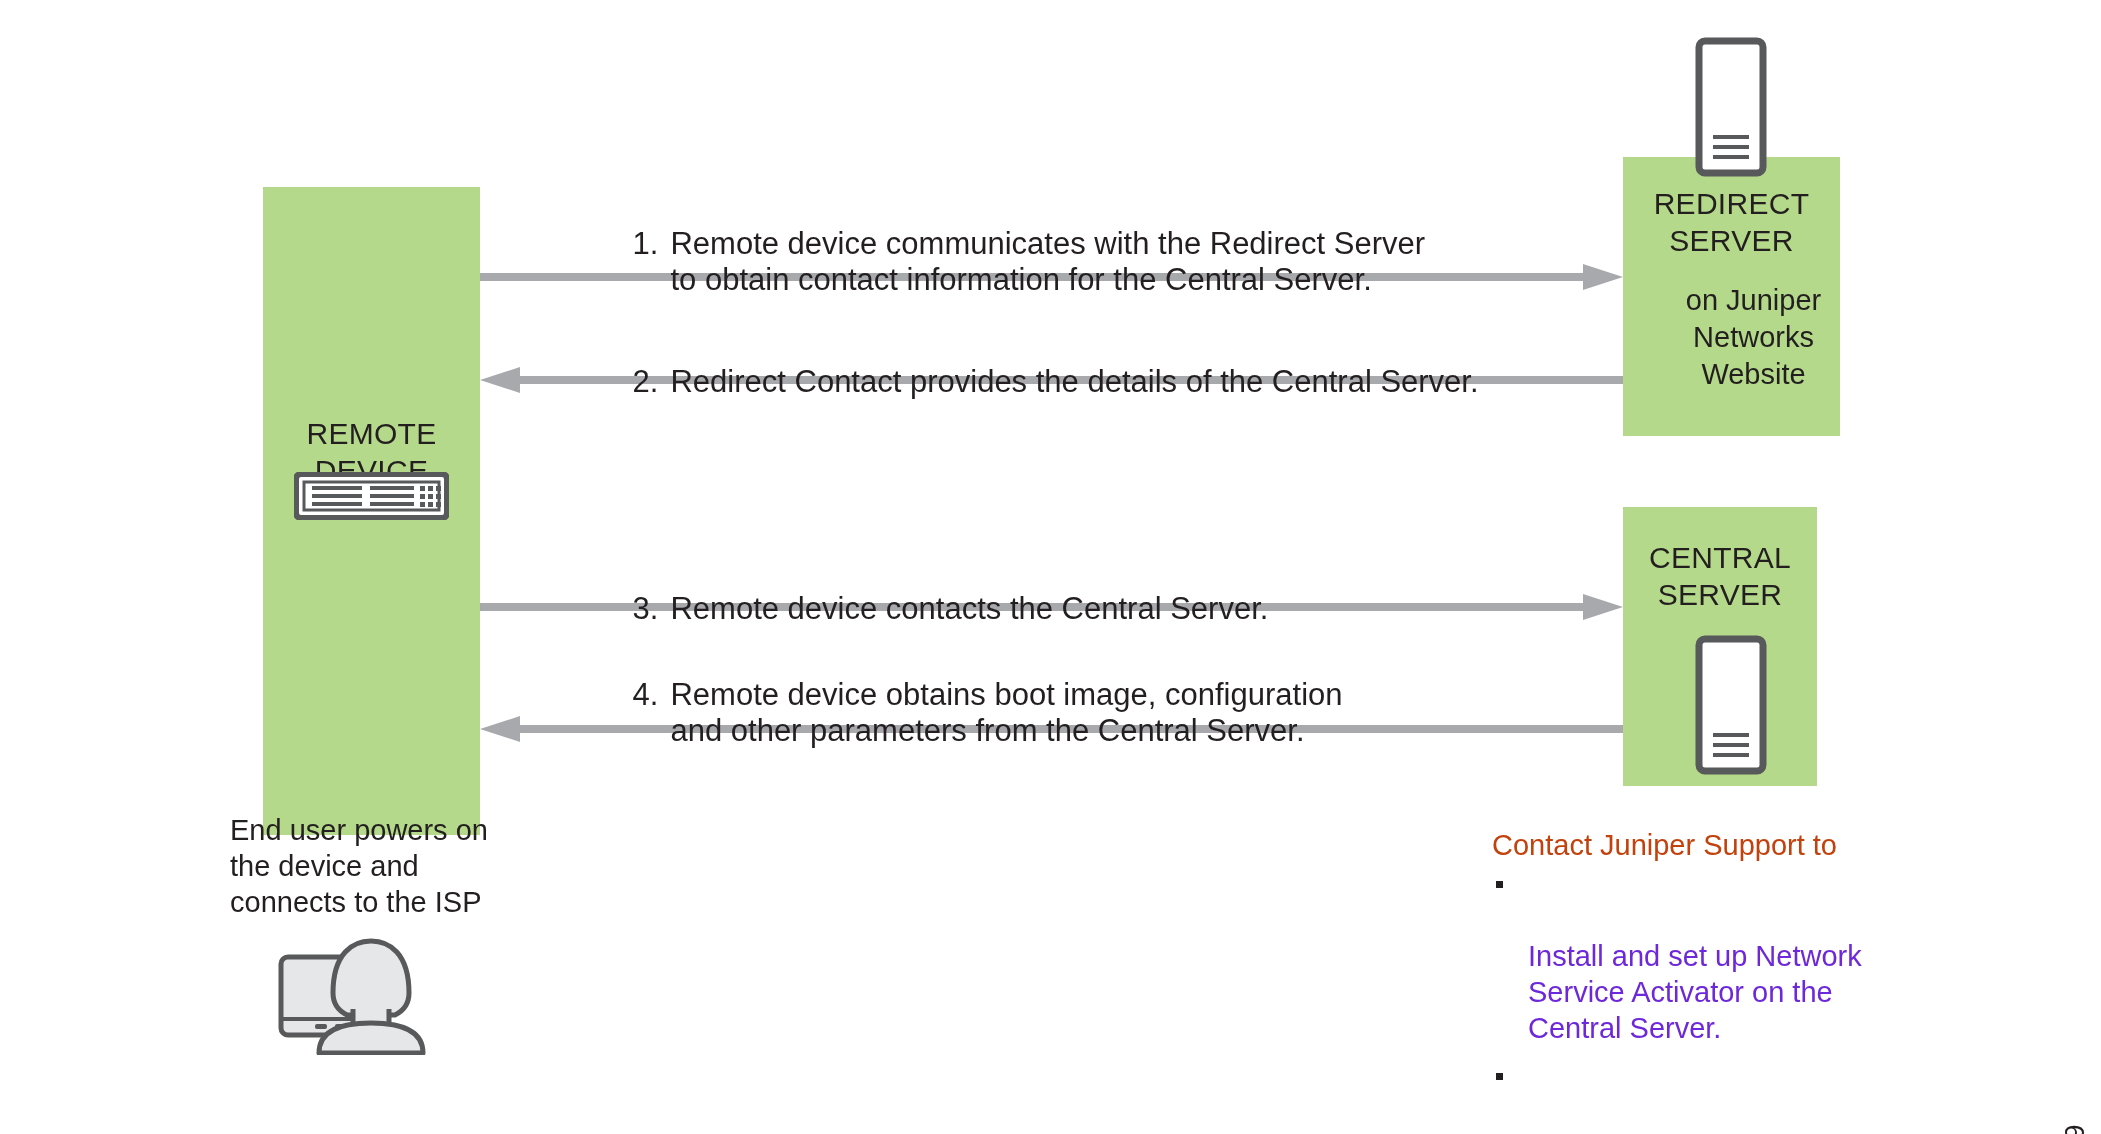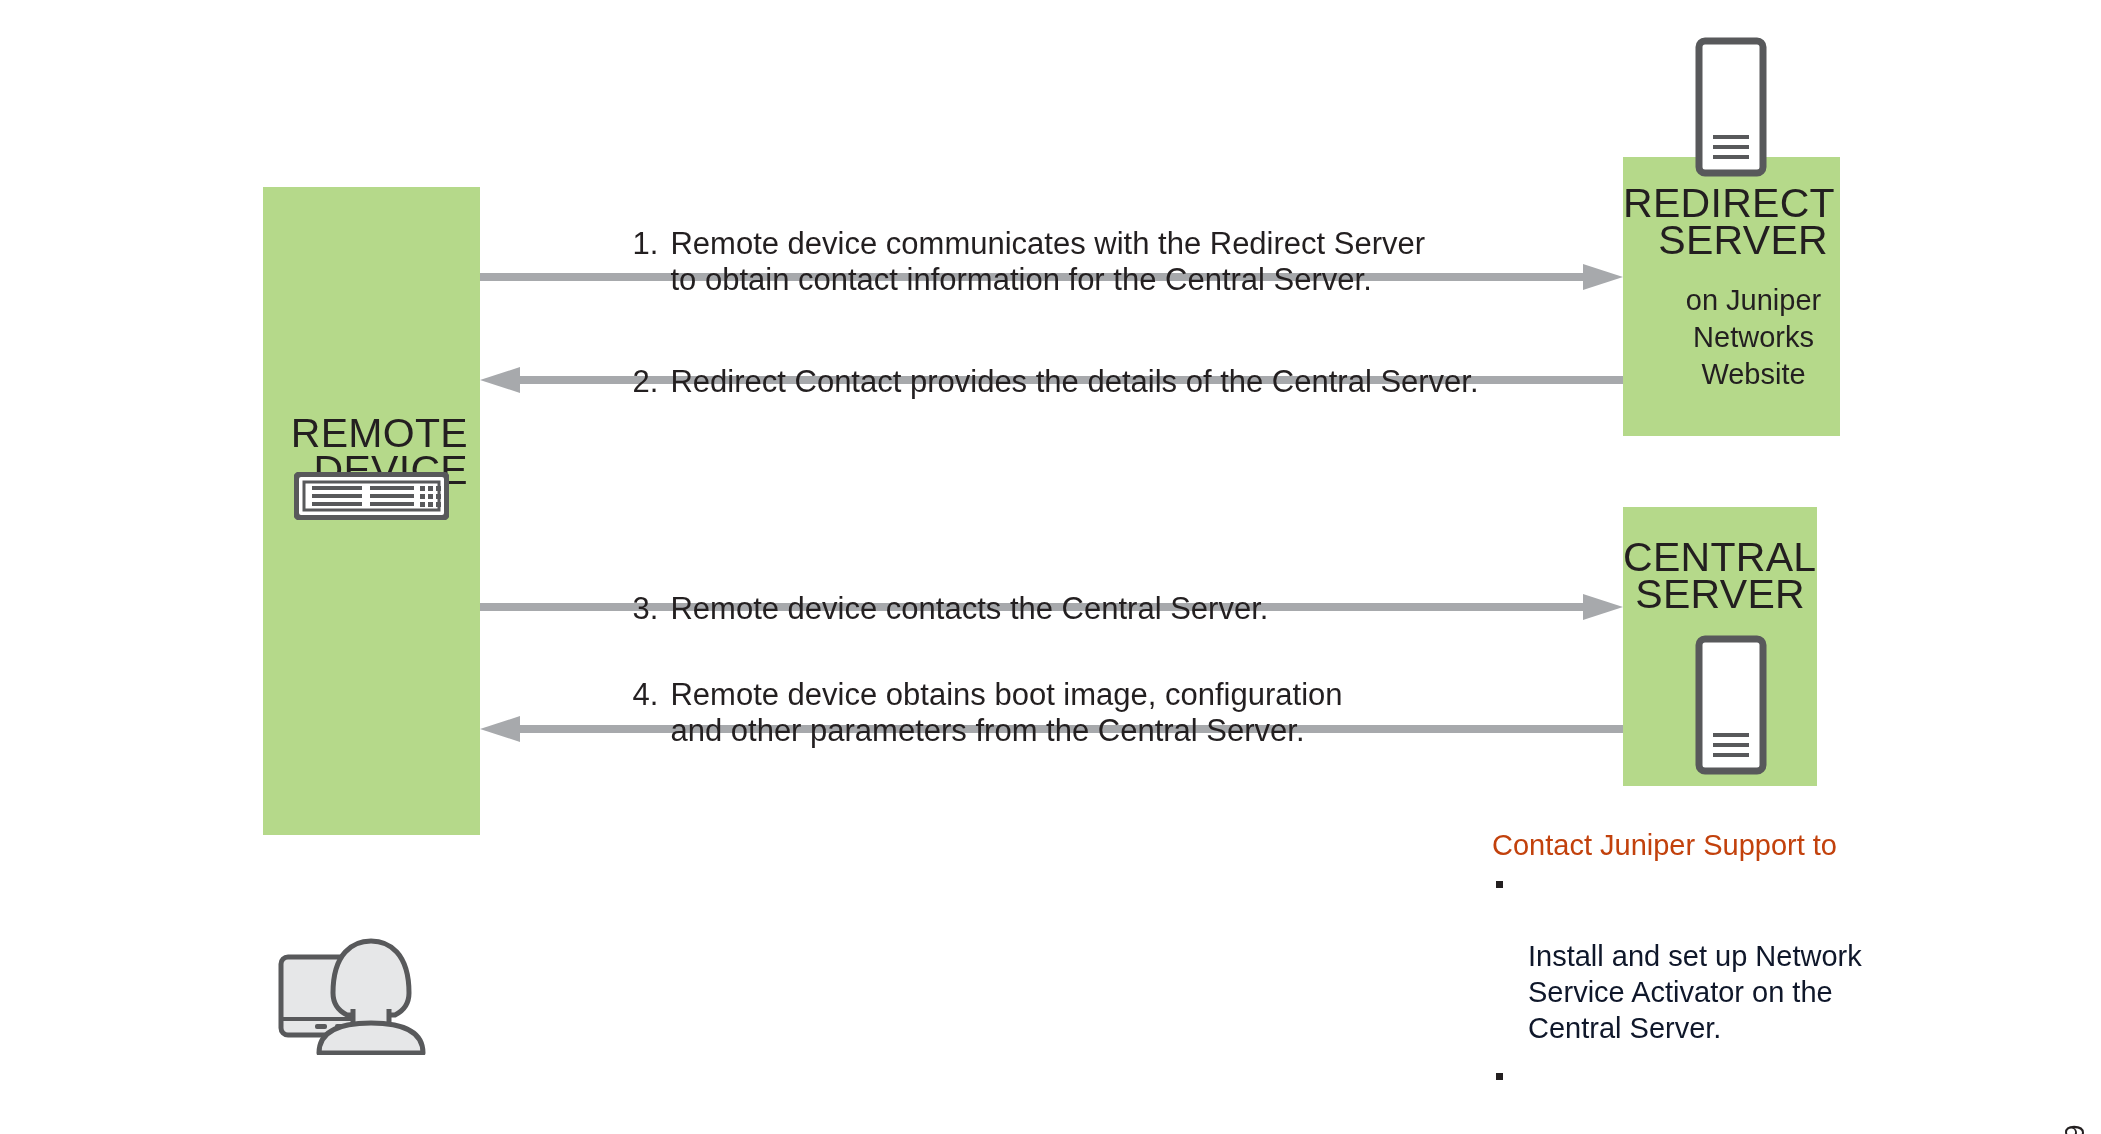--- a/index.html
+++ b/index.html
@@ -23,23 +23,23 @@
   .green-box {
     position: absolute;
     background: #b5d98a;
   }
   #remote-device-box  { left: 263px; top: 157px;  width: 217px; height: 648px; margin-top: 30px; }
   #redirect-server-box{ left: 1623px; top: 157px; width: 217px; height: 279px; }
   #central-server-box { left: 1623px; top: 507px; width: 194px; height: 279px; }
 
   .box-title {
     position: absolute;
-    left: 0; right: 12px;
-    text-align: right;
-    font-size: 41px;
+    left: 0; right: 0;
+    text-align: center;
+    font-size: 30px;
     line-height: 37px;
     letter-spacing: 0.3px;
     color: #231f20;
     white-space: pre-line;
   }
   .box-sub {
     position: absolute;
     left: 0; right: 0;
     text-align: center;
     font-size: 29px;
@@ -110,21 +110,21 @@
     font-size: 29px;
     line-height: 36px;
     color: #c2410c;
     margin-bottom: 3px;
   }
   .support-item {
     position: relative;
     padding-left: 36px;
     font-size: 29px;
     line-height: 36px;
-    color: #0f172a;
+    color: #6d28d9;
     margin-bottom: 12px;
     white-space: pre-line;
   }
   .support-item .bullet {
     position: absolute;
     left: 4px;
     top: 15px;
     width: 7px;
     height: 7px;
     background: #231f20;
@@ -253,20 +253,23 @@
 
   <div class="step" id="step-3">
     <span class="num">3.</span><span class="body">Remote device contacts the Central Server.</span>
   </div>
 
   <div class="step" id="step-4">
     <span class="num">4.</span><span class="body">Remote device obtains boot image, configuration
 and other parameters from the Central Server.</span>
   </div>
 
+  <div id="enduser-caption">End user powers on
+the device and
+connects to the ISP</div>
 
   <div id="enduser-icon">
     <svg width="180" height="120" viewBox="0 0 180 120">
 
       <rect x="6" y="22" width="104" height="78" rx="7" fill="#e6e7e8" stroke="#58595b" stroke-width="5"></rect>
       <line x1="6" y1="84" x2="110" y2="84" stroke="#58595b" stroke-width="4"></line>
       <rect x="40" y="89" width="12" height="5" rx="2" fill="#58595b"></rect>
       <rect x="60" y="89" width="12" height="5" rx="2" fill="#58595b"></rect>
 
       <path d="M58 58 C58 18 78 6 96 6 C114 6 134 18 134 58 C134 70 128 76 120 80 L72 80 C64 76 58 70 58 58 Z" fill="#e6e7e8" stroke="#58595b" stroke-width="5" stroke-linejoin="round"></path>

